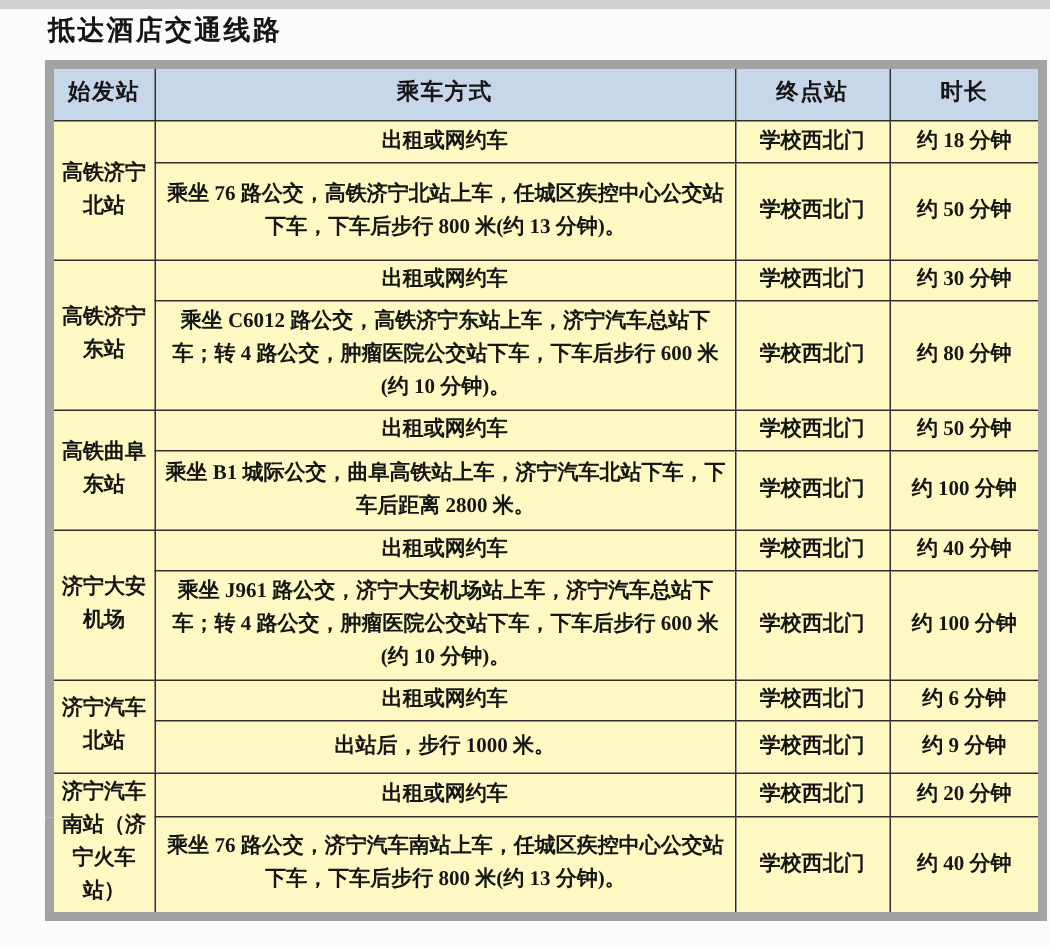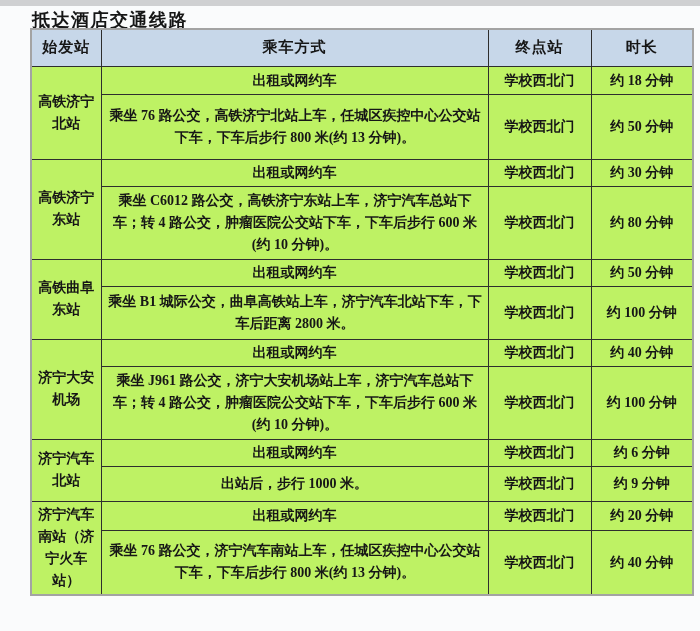--- a/index.html
+++ b/index.html
@@ -15,33 +15,33 @@
     position: absolute; top: 0; left: 0;
     width: 700px; height: 6px;
     background: #cfd0d2;
   }
   .page-title {
     position: absolute; left: 32px; top: 8px;
     font-size: 18px; font-weight: bold;
     letter-spacing: 1.5px;
   }
   table.transport {
-    position: absolute; left: 30px; top: 28px;
+    position: absolute; left: 30px; top: 40px;
     width: 662px;
     border-collapse: collapse;
     table-layout: fixed;
-    border: 2px solid #a3a3a3;
+    border: 6px solid #a3a3a3;
   }
   col.c-origin      { width: 70px; }
   col.c-method      { width: 387px; }
   col.c-destination { width: 103px; }
   col.c-duration    { width: 102px; }
   th, td {
     border: 1.5px solid #2e2e2e;
-    background: #bef264;
+    background: #fef9c3;
     font-size: 14px;
     font-weight: bold;
     text-align: center;
     vertical-align: middle;
     padding: 2px 4px;
     line-height: 21px;
     overflow: hidden;
   }
   th {
     background: #c7d7e9;

